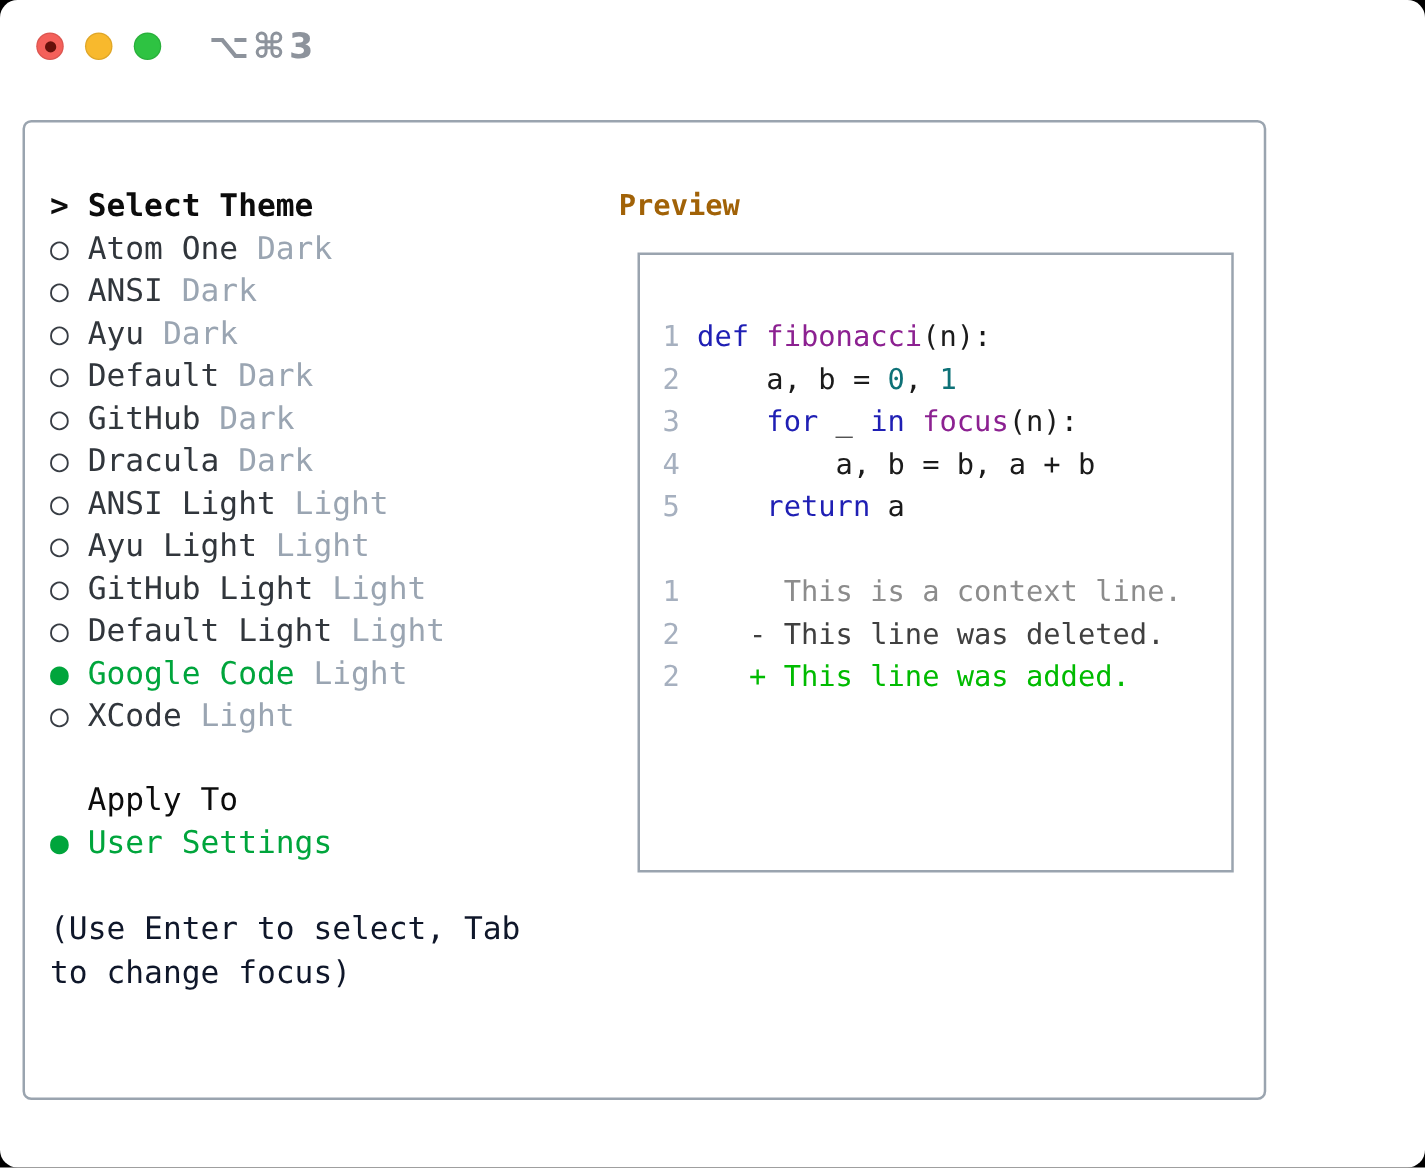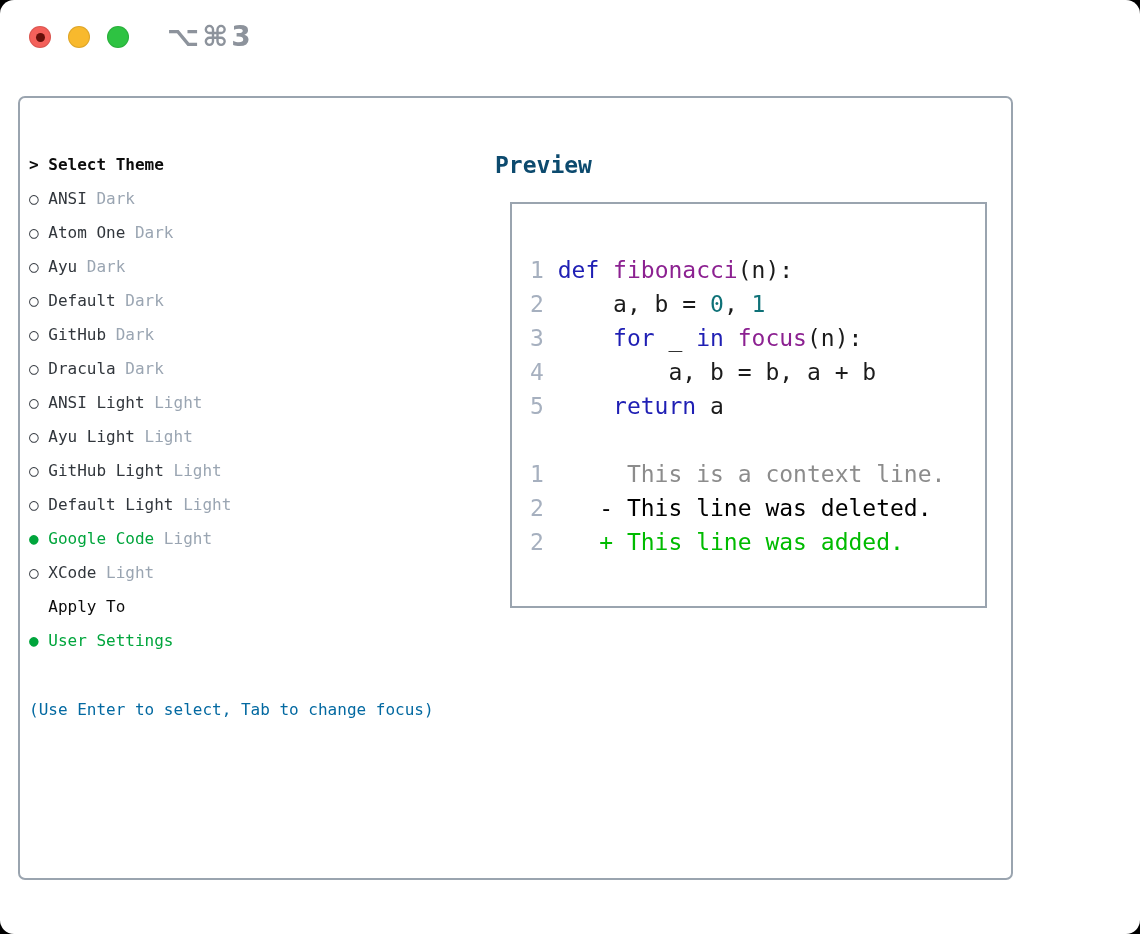--- a/index.html
+++ b/index.html
@@ -23,65 +23,65 @@
   .win-title{
     position:absolute;left:167px;top:20px;font-size:28px;font-weight:bold;
     color:#8d939c;letter-spacing:3px;font-family:"DejaVu Sans","Liberation Sans",sans-serif;
   }
   
   .panel{
     position:absolute;left:18px;top:96px;width:995px;height:784px;box-sizing:border-box;
     border:2px solid #9aa4af;border-radius:7px;background:#fff;
   }
   
-  .left{position:absolute;left:9px;top:50px;font-size:16px;line-height:34px;}
+  .left{position:absolute;left:20px;top:50px;font-size:25px;line-height:34px;}
   .header-line{white-space:pre;font-weight:bold;color:#0c0c0c;}
   .row{white-space:pre;color:#31363c;}
   .row .marker{color:#383d44;}
   .row .variant{color:#9aa5b2;}
   .row.selected .marker,.row.selected .name{color:#00a53c;}
-  .apply-header{white-space:pre;color:#0c0c0c;padding-left:2ch;}
-  .hint{margin-top:34px;color:#0369a1;width:420px;line-height:35px;}
+  .apply-header{white-space:pre;color:#0c0c0c;margin-top:33px;padding-left:2ch;}
+  .hint{margin-top:34px;color:#0f172a;width:420px;line-height:35px;}
   
   .right{position:absolute;left:475px;top:50px;}
-  .preview-title{font-size:23px;line-height:34px;font-weight:bold;color:#0c4a6e;}
+  .preview-title{font-size:23px;line-height:34px;font-weight:bold;color:#a16207;}
   .preview-box{
-    margin-left:15px;margin-top:20px;width:477px;height:406px;box-sizing:border-box;
+    margin-left:15px;margin-top:20px;width:477px;height:496px;box-sizing:border-box;
     border:2px solid #9aa4af;background:#fff;overflow:hidden;
     padding:49px 0 0 18px;
   }
   .code-line{white-space:pre;font-size:23px;line-height:34px;min-height:34px;}
   .lineno{display:inline-block;width:2ch;color:#a6b0bf;}
   .tok-plain{color:#1b1b1b;}
   .tok-keyword{color:#1f1fb4;}
   .tok-function{color:#8c2191;}
   .tok-literal{color:#0e7177;}
   .tok-context{color:#8c8c8c;}
-  .tok-deleted{color:#000000;}
+  .tok-deleted{color:#404040;}
   .tok-added{color:#00bb00;}
 </style>
 </head>
 <body>
 
 <div class="window">
 
   <div class="titlebar">
     <div class="tl tl-close"></div>
     <div class="tl tl-min"></div>
     <div class="tl tl-zoom"></div>
     <div class="win-title">⌥⌘3</div>
   </div>
 
   <div class="panel">
 
     <div class="left">
       <div class="header-line"><span>&gt;</span> <span>Select Theme</span></div>
       <div id="theme-list">
+          <div class="row"><span class="marker">○ </span><span class="name">Atom One</span><span class="variant"> Dark</span></div>
           <div class="row"><span class="marker">○ </span><span class="name">ANSI</span><span class="variant"> Dark</span></div>
-          <div class="row"><span class="marker">○ </span><span class="name">Atom One</span><span class="variant"> Dark</span></div>
           <div class="row"><span class="marker">○ </span><span class="name">Ayu</span><span class="variant"> Dark</span></div>
           <div class="row"><span class="marker">○ </span><span class="name">Default</span><span class="variant"> Dark</span></div>
           <div class="row"><span class="marker">○ </span><span class="name">GitHub</span><span class="variant"> Dark</span></div>
           <div class="row"><span class="marker">○ </span><span class="name">Dracula</span><span class="variant"> Dark</span></div>
           <div class="row"><span class="marker">○ </span><span class="name">ANSI Light</span><span class="variant"> Light</span></div>
           <div class="row"><span class="marker">○ </span><span class="name">Ayu Light</span><span class="variant"> Light</span></div>
           <div class="row"><span class="marker">○ </span><span class="name">GitHub Light</span><span class="variant"> Light</span></div>
           <div class="row"><span class="marker">○ </span><span class="name">Default Light</span><span class="variant"> Light</span></div>
           <div class="row selected"><span class="marker">● </span><span class="name">Google Code</span><span class="variant"> Light</span></div>
           <div class="row"><span class="marker">○ </span><span class="name">XCode</span><span class="variant"> Light</span></div>

